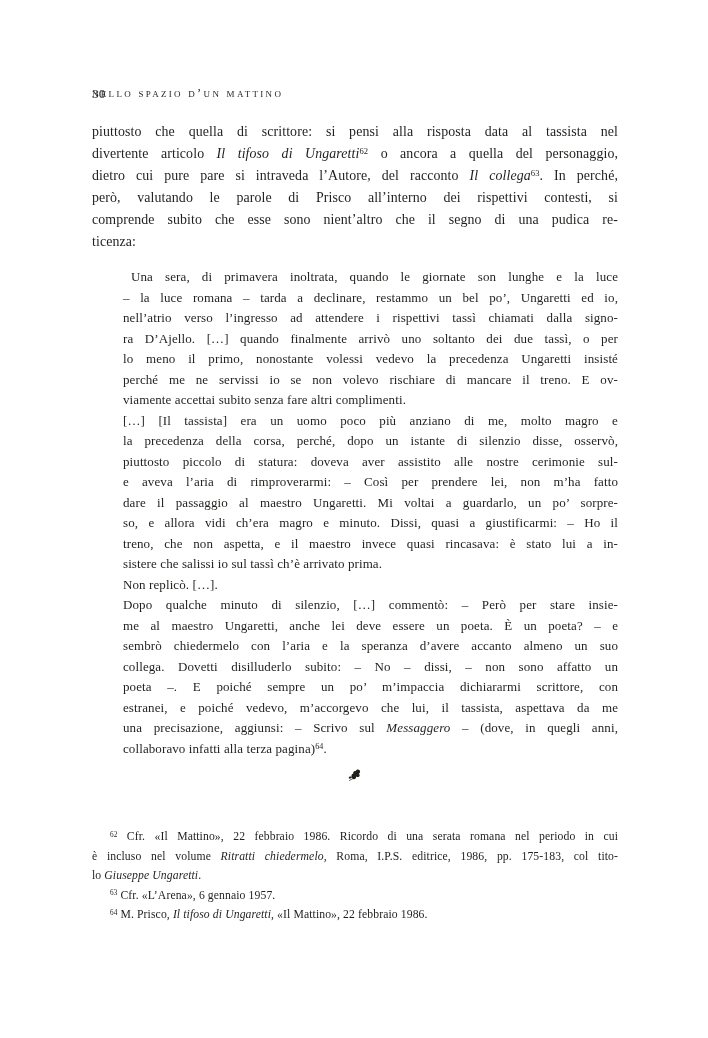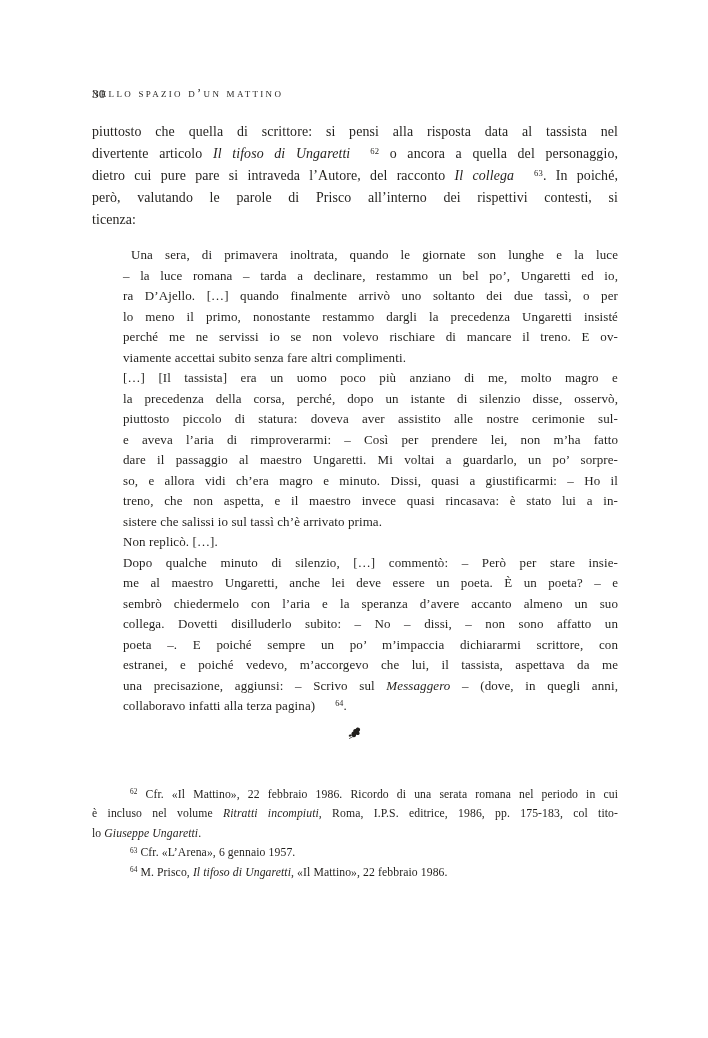--- a/index.html
+++ b/index.html
@@ -49,21 +49,20 @@
     text-align-last: left;
   }
   .line span, .line em { display: inline; }
   em { font-style: italic; }
   sup.fn-sup {
     font-size: 0.62em;
     line-height: 0;
     position: relative;
     top: -0.45em;
     vertical-align: baseline;
-    margin-left: 20px;
   }
   
   .intro-section .line {
     font-size: 13.9px;
     line-height: 22px;
     letter-spacing: 0.1px;
   }
   
   .quote-section {
     margin-left: 31px;
@@ -98,32 +97,34 @@
 
   <div class="page-header">
     <span class="page-number">30</span>
     <div class="running-head">nello spazio d’un mattino</div>
   </div>
 
   <div class="intro-section">
       <div class="para">
         <div class="line"><span>piuttosto che quella di scrittore: si pensi alla risposta data al tassista nel</span></div>
         <div class="line"><span>divertente articolo </span><em>Il tifoso di Ungaretti</em><sup class="fn-sup">62</sup><span> o ancora a quella del personaggio,</span></div>
-        <div class="line"><span>dietro cui pure pare si intraveda l’Autore, del racconto </span><em>Il collega</em><sup class="fn-sup">63</sup><span>. In poiché,</span></div>
+        <div class="line"><span>dietro cui pure pare si intraveda l’Autore, del racconto </span><em>Il collega</em><sup class="fn-sup">63</sup><span>. In perché,</span></div>
         <div class="line"><span>però, valutando le parole di Prisco all’interno dei rispettivi contesti, si</span></div>
+        <div class="line"><span>comprende subito che esse sono nient’altro che il segno di una pudica re-</span></div>
         <div class="line last"><span>ticenza:</span></div>
       </div>
     </div>
 
   <div class="quote-section">
       <div class="para">
         <div class="line indent"><span>Una sera, di primavera inoltrata, quando le giornate son lunghe e la luce</span></div>
         <div class="line"><span>– la luce romana – tarda a declinare, restammo un bel po’, Ungaretti ed io,</span></div>
+        <div class="line"><span>nell’atrio verso l’ingresso ad attendere i rispettivi tassì chiamati dalla signo-</span></div>
         <div class="line"><span>ra D’Ajello. […] quando finalmente arrivò uno soltanto dei due tassì, o per</span></div>
-        <div class="line"><span>lo meno il primo, nonostante restammo dargli la precedenza Ungaretti insisté</span></div>
+        <div class="line"><span>lo meno il primo, nonostante volessi vedevo la precedenza Ungaretti insisté</span></div>
         <div class="line"><span>perché me ne servissi io se non volevo rischiare di mancare il treno. E ov-</span></div>
         <div class="line last"><span>viamente accettai subito senza fare altri complimenti.</span></div>
       </div>
       <div class="para">
         <div class="line"><span>[…] [Il tassista] era un uomo poco più anziano di me, molto magro e</span></div>
         <div class="line"><span>la precedenza della corsa, perché, dopo un istante di silenzio disse, osservò,</span></div>
         <div class="line"><span>piuttosto piccolo di statura: doveva aver assistito alle nostre cerimonie sul-</span></div>
         <div class="line"><span>e aveva l’aria di rimproverarmi: – Così per prendere lei, non m’ha fatto</span></div>
         <div class="line"><span>dare il passaggio al maestro Ungaretti. Mi voltai a guardarlo, un po’ sorpre-</span></div>
         <div class="line"><span>so, e allora vidi ch’era magro e minuto. Dissi, quasi a giustificarmi: – Ho il</span></div>
@@ -148,21 +149,21 @@
   <div class="ornament-row">
     <svg width="17" height="14" viewBox="0 0 17 14" aria-hidden="true">
       <path d="M3.2 10.6 C2.0 10.9 1.2 9.8 2.2 8.9 C2.9 8.3 3.9 8.5 4.6 8.9 C4.1 7.4 4.8 5.9 6.3 5.6 C5.9 4.1 7.1 2.7 8.7 3.1 C9.1 1.5 11.2 1.0 12.4 2.1 C13.6 3.2 13.3 5.1 11.8 5.7 C13.0 6.5 13.0 8.3 11.6 8.9 C10.7 9.3 9.7 9.0 9.0 8.4 C9.4 9.9 8.4 11.3 6.8 11.2 C5.6 11.1 4.9 10.2 4.9 9.2 C4.4 9.9 3.9 10.4 3.2 10.6 Z" fill="#211f1c"></path>
       <path d="M2.0 12.6 C3.5 11.2 5.2 10.4 7.2 10.2 L7.3 10.7 C5.4 11.0 3.8 11.8 2.4 13.1 Z" fill="#211f1c"></path>
     </svg>
   </div>
 
   <div class="footnotes-section">
       <div class="para">
         <div class="line indent"><sup class="fn-sup">62</sup><span> Cfr. «Il Mattino», 22 febbraio 1986. Ricordo di una serata romana nel periodo in cui</span></div>
-        <div class="line"><span>è incluso nel volume </span><em>Ritratti incompiuti</em><span>, Roma, I.P.S. editrice, 1986, pp. 175-183, col tito-</span></div>
+        <div class="line"><span>è incluso nel volume </span><em>Ritratti chiedermelo</em><span>, Roma, I.P.S. editrice, 1986, pp. 175-183, col tito-</span></div>
         <div class="line last"><span>lo </span><em>Giuseppe Ungaretti</em><span>.</span></div>
       </div>
       <div class="para">
         <div class="line last indent"><sup class="fn-sup">63</sup><span> Cfr. «L’Arena», 6 gennaio 1957.</span></div>
       </div>
       <div class="para">
         <div class="line last indent"><sup class="fn-sup">64</sup><span> M. Prisco, </span><em>Il tifoso di Ungaretti</em><span>, «Il Mattino», 22 febbraio 1986.</span></div>
       </div>
     </div>
 

